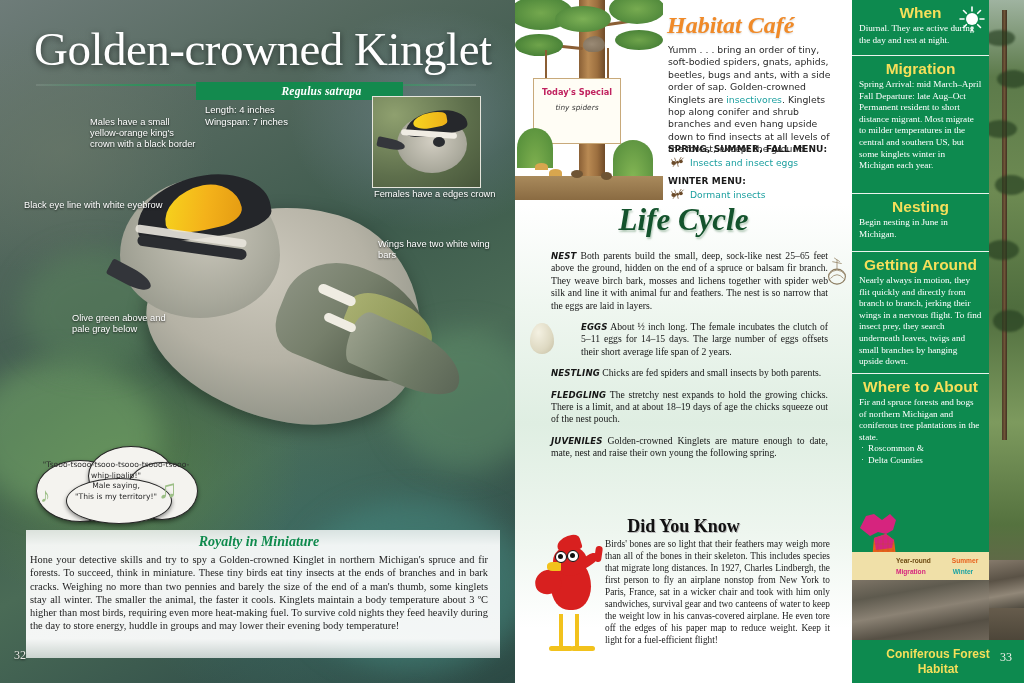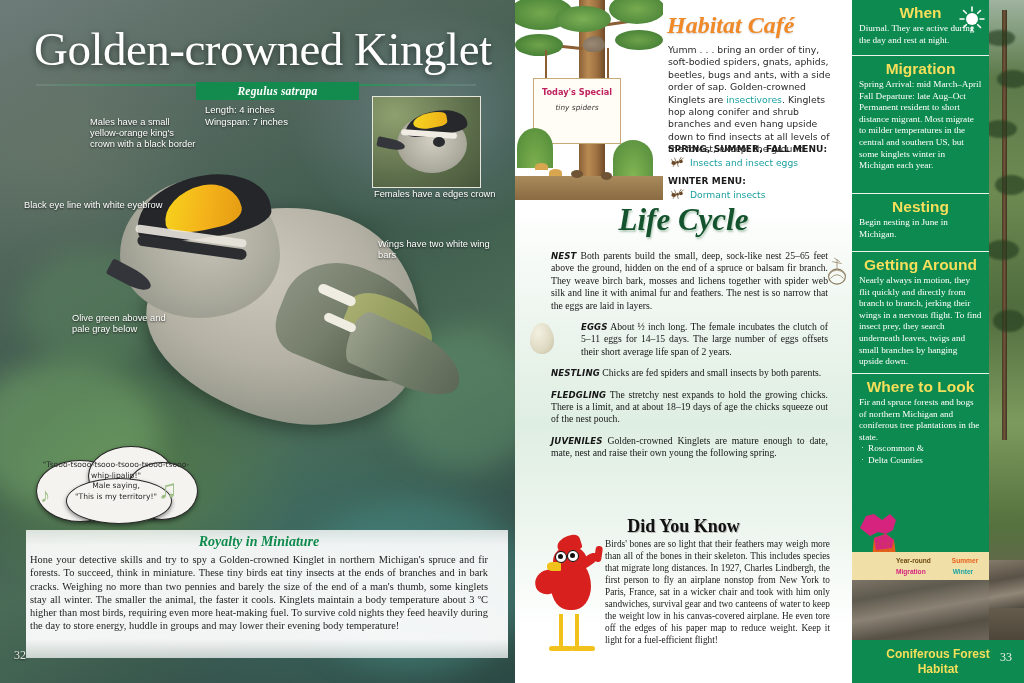--- a/index.html
+++ b/index.html
@@ -51,21 +51,21 @@
     background:linear-gradient(100deg,#b9bf72,#9aa455);border-radius:40% 60% 50% 30%;
     transform:rotate(22deg);opacity:.75;}
 
   .page-title{position:absolute;left:34px;top:26px;font-family:"Liberation Serif",serif;
     font-size:47px;line-height:1;color:#fff;letter-spacing:-.5px;
     text-shadow:0 2px 6px rgba(0,0,0,.55);white-space:nowrap;}
   .title-rule{position:absolute;left:36px;top:84px;width:440px;height:2px;
     background:linear-gradient(90deg,rgba(255,255,255,.1),#2f8f5b 25%,#2f8f5b 75%,rgba(255,255,255,.1));}
 
   .sci-band{position:absolute;left:196px;top:82px;width:163px;height:18px;background:#138a4e;
-    display:flex;align-items:center;justify-content:center;}
+    display:flex;align-items:center;justify-content:center;padding-left:44px;}
   .sci-band span{font-family:"Liberation Serif",serif;font-style:italic;font-weight:bold;
     font-size:11.5px;color:#fff;letter-spacing:.2px;}
 
   .measure{position:absolute;left:205px;top:104px;font-size:9.5px;line-height:11.5px;color:#fff;
     text-shadow:0 1px 2px rgba(0,0,0,.6);}
 
   .inset{position:absolute;left:372px;top:96px;width:107px;height:90px;border:1.5px solid #e6e6dd;
     overflow:hidden;background:#7a8a6a;}
   .inset .ibg{position:absolute;inset:0;
     background:radial-gradient(ellipse at 20% 20%,#8fa06f,#5e6f4c 60%,#47563a 100%);}
@@ -102,21 +102,21 @@
   .bubble .c4{left:36px;top:34px;width:104px;height:44px;}
   .bubble .txt{position:absolute;left:12px;top:16px;width:148px;text-align:center;
     font-family:"DejaVu Sans",sans-serif;font-size:7.6px;line-height:10.5px;color:#2b2b2b;z-index:5;}
   .bubble .note{position:absolute;color:#9cbf86;font-size:20px;z-index:6;}
   .bubble .n1{left:10px;top:40px;}
   .bubble .n2{left:128px;top:30px;font-size:26px;}
 
   
   .article{position:absolute;left:26px;top:530px;width:466px;height:124px;
     background:linear-gradient(180deg,rgba(255,255,255,.80) 0%,rgba(255,255,255,.92) 12%,rgba(255,255,255,.94) 85%,rgba(255,255,255,.72) 100%);
-    padding:4px 16px 0 0;}
+    padding:4px 8px 0 0;}
   .article h3{margin:0 0 3px 0;text-align:center;font-family:"Liberation Serif",serif;
     font-style:italic;font-weight:bold;font-size:14px;color:#0f8a4d;}
   .article p{margin:0;font-family:"Liberation Serif",serif;font-size:10.4px;line-height:13.3px;
     color:#1c1c1c;text-align:justify;padding:0 4px;}
   .pageno-left{position:absolute;left:14px;top:648px;font-family:"Liberation Serif",serif;
     font-size:12px;color:#e9e9e4;text-shadow:0 1px 2px rgba(0,0,0,.6);}
 
   
   .mid-page{position:absolute;left:515px;top:0;width:337px;height:683px;background:#fff;overflow:hidden;}
   .mid-inner{position:absolute;inset:0;background:
@@ -421,21 +421,21 @@
       <div class="rc-h">Nesting</div>
       <div class="rc-p">Begin nesting in June in Michigan.</div>
     </div>
 
     <div class="rc-sec" style="height:110px;">
       <div class="rc-h">Getting Around</div>
       <div class="rc-p">Nearly always in motion, they flit quickly and directly from branch to branch, jerking their wings in a nervous flight. To find insect prey, they search underneath leaves, twigs and small branches by hanging upside down.</div>
     </div>
 
     <div class="rc-sec" style="height:84px;">
-      <div class="rc-h">Where to Look</div>
+      <div class="rc-h">Where to About</div>
       <div class="rc-p">Fir and spruce forests and bogs of northern Michigan and coniferous tree plantations in the state.</div>
       <div class="rc-li">Roscommon &amp;</div>
       <div class="rc-li">Delta Counties</div>
     </div>
   </div>
 
   <div class="map-wrap">
     <svg viewBox="0 0 137 100" width="137" height="100">
       <path d="M8 28 L14 16 L22 14 L30 20 L38 14 L44 20 L41 30 L34 34 L26 32 L18 36 Z" fill="#d6247e"></path>
       <path d="M22 38 L34 34 L42 40 L44 56 L40 74 L30 82 L22 76 L20 60 Z" fill="#e8601c"></path>

